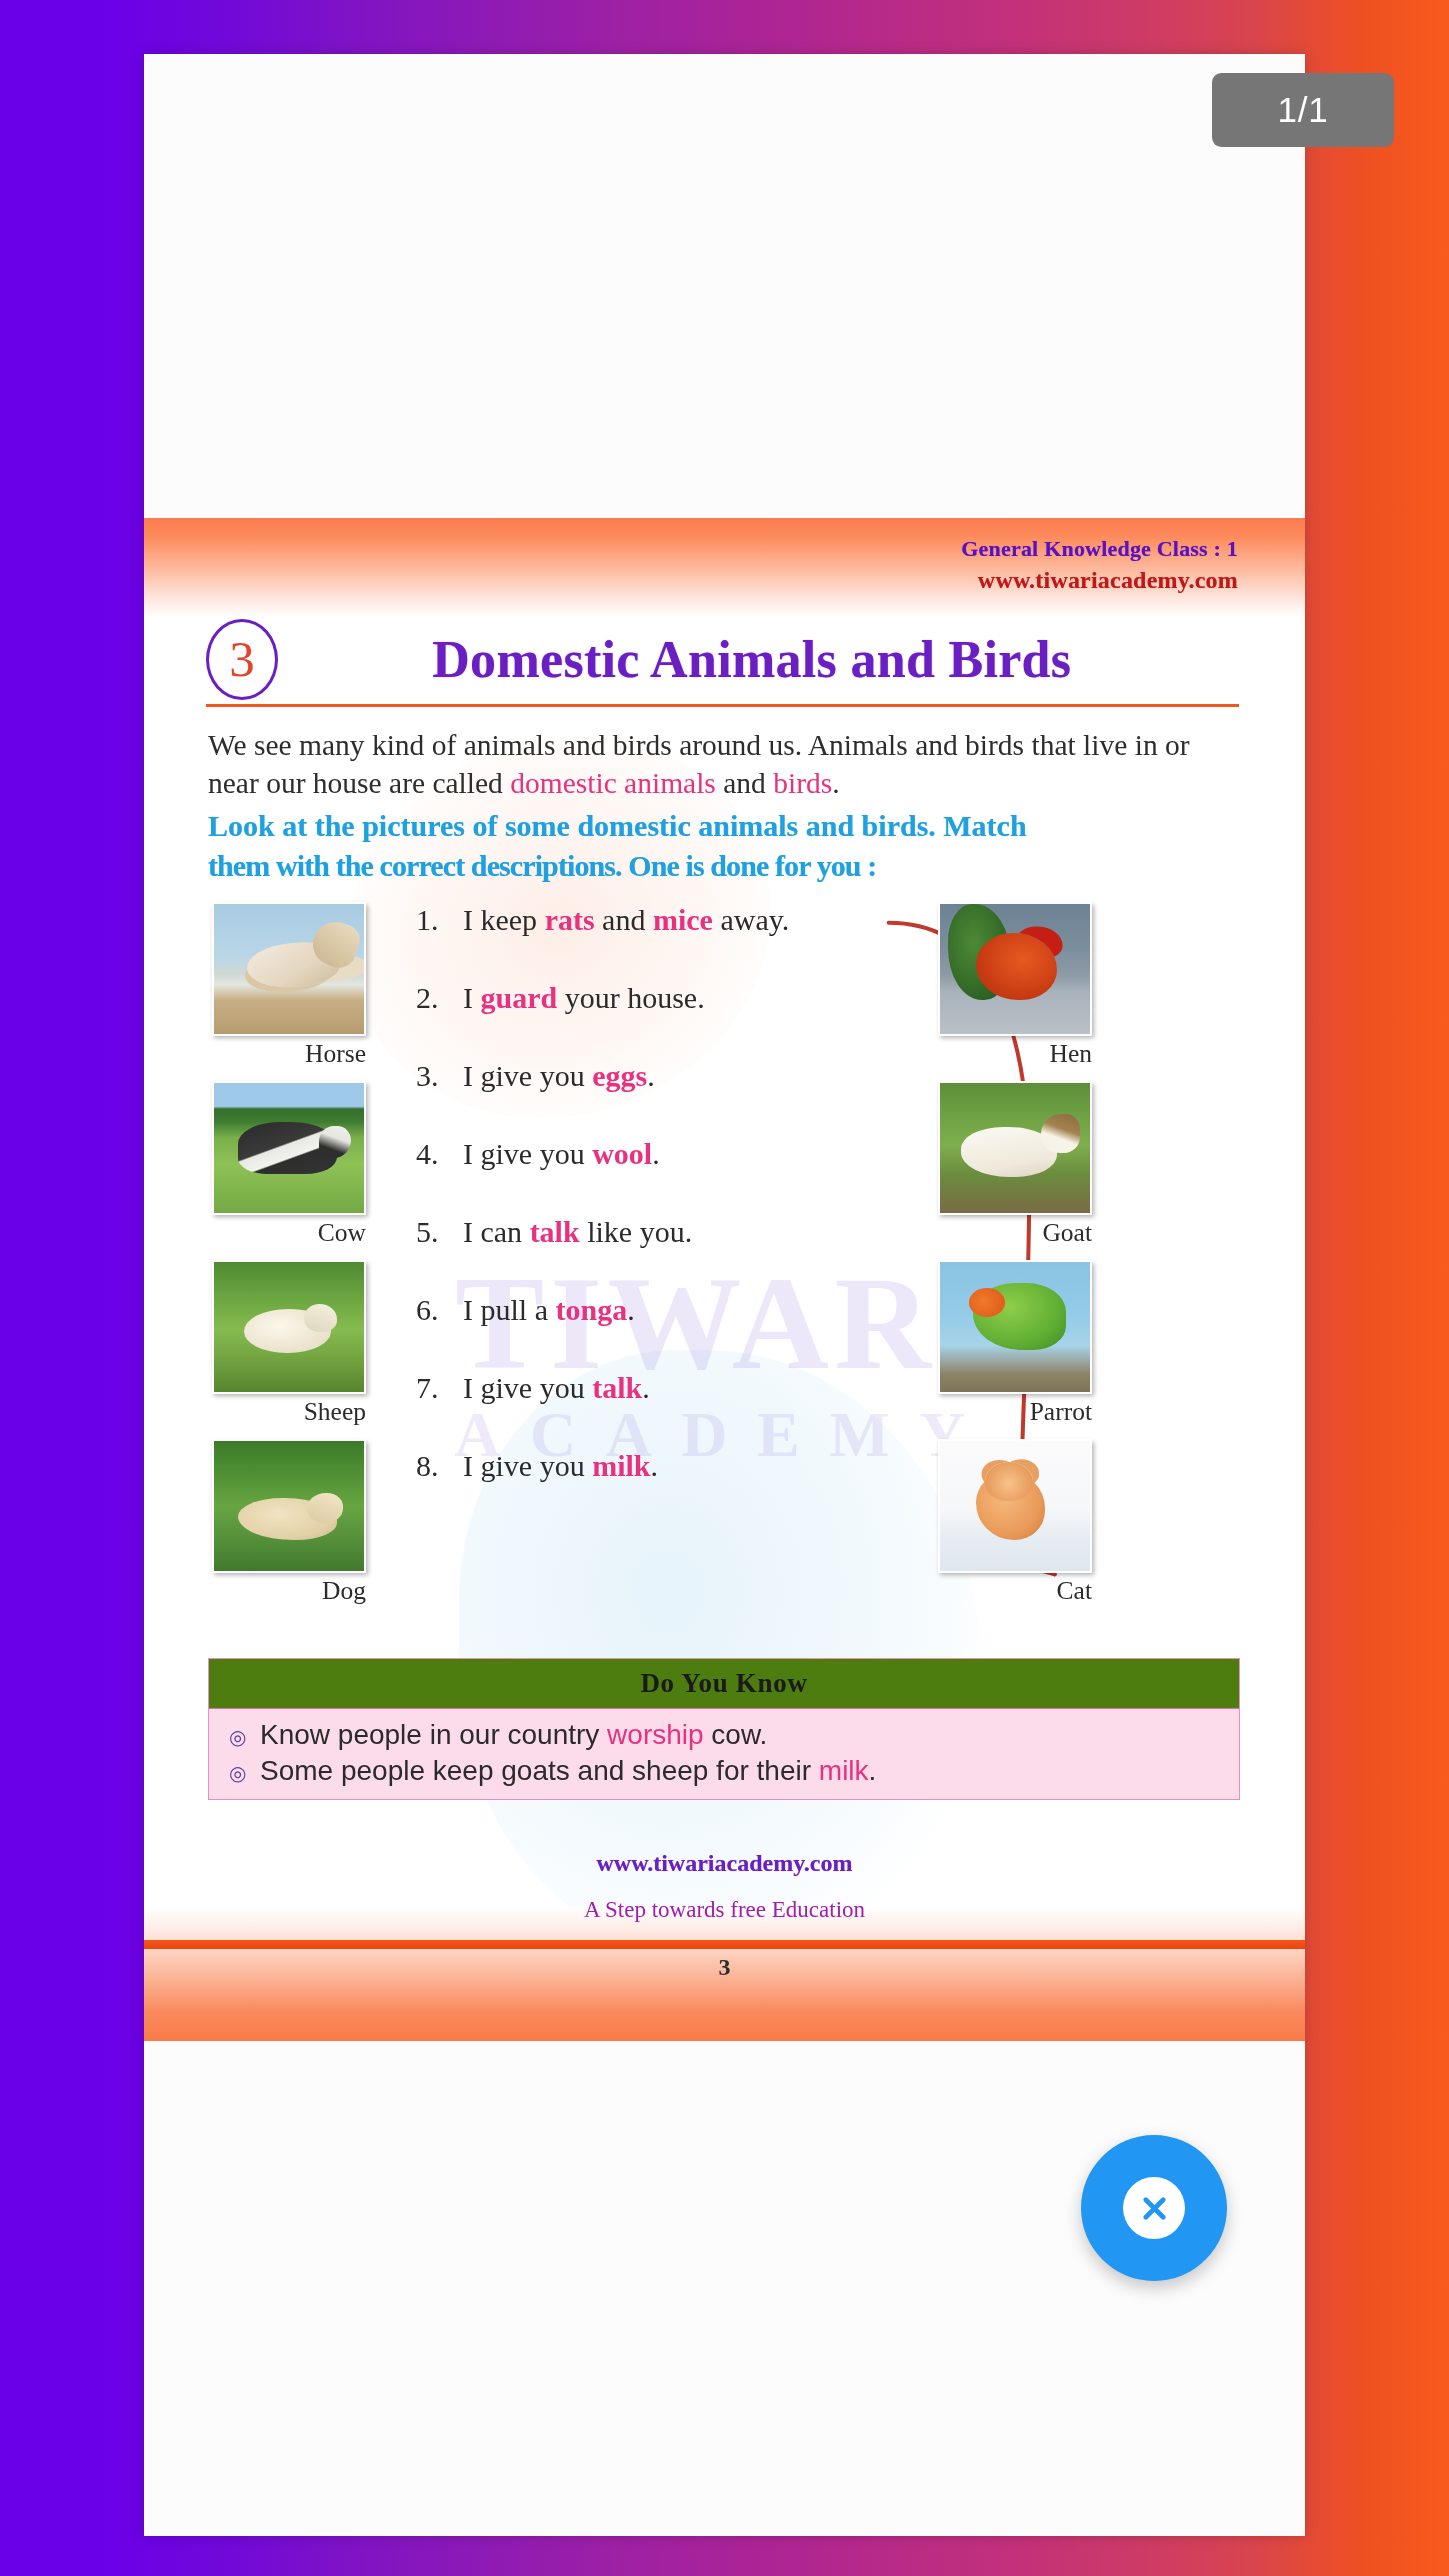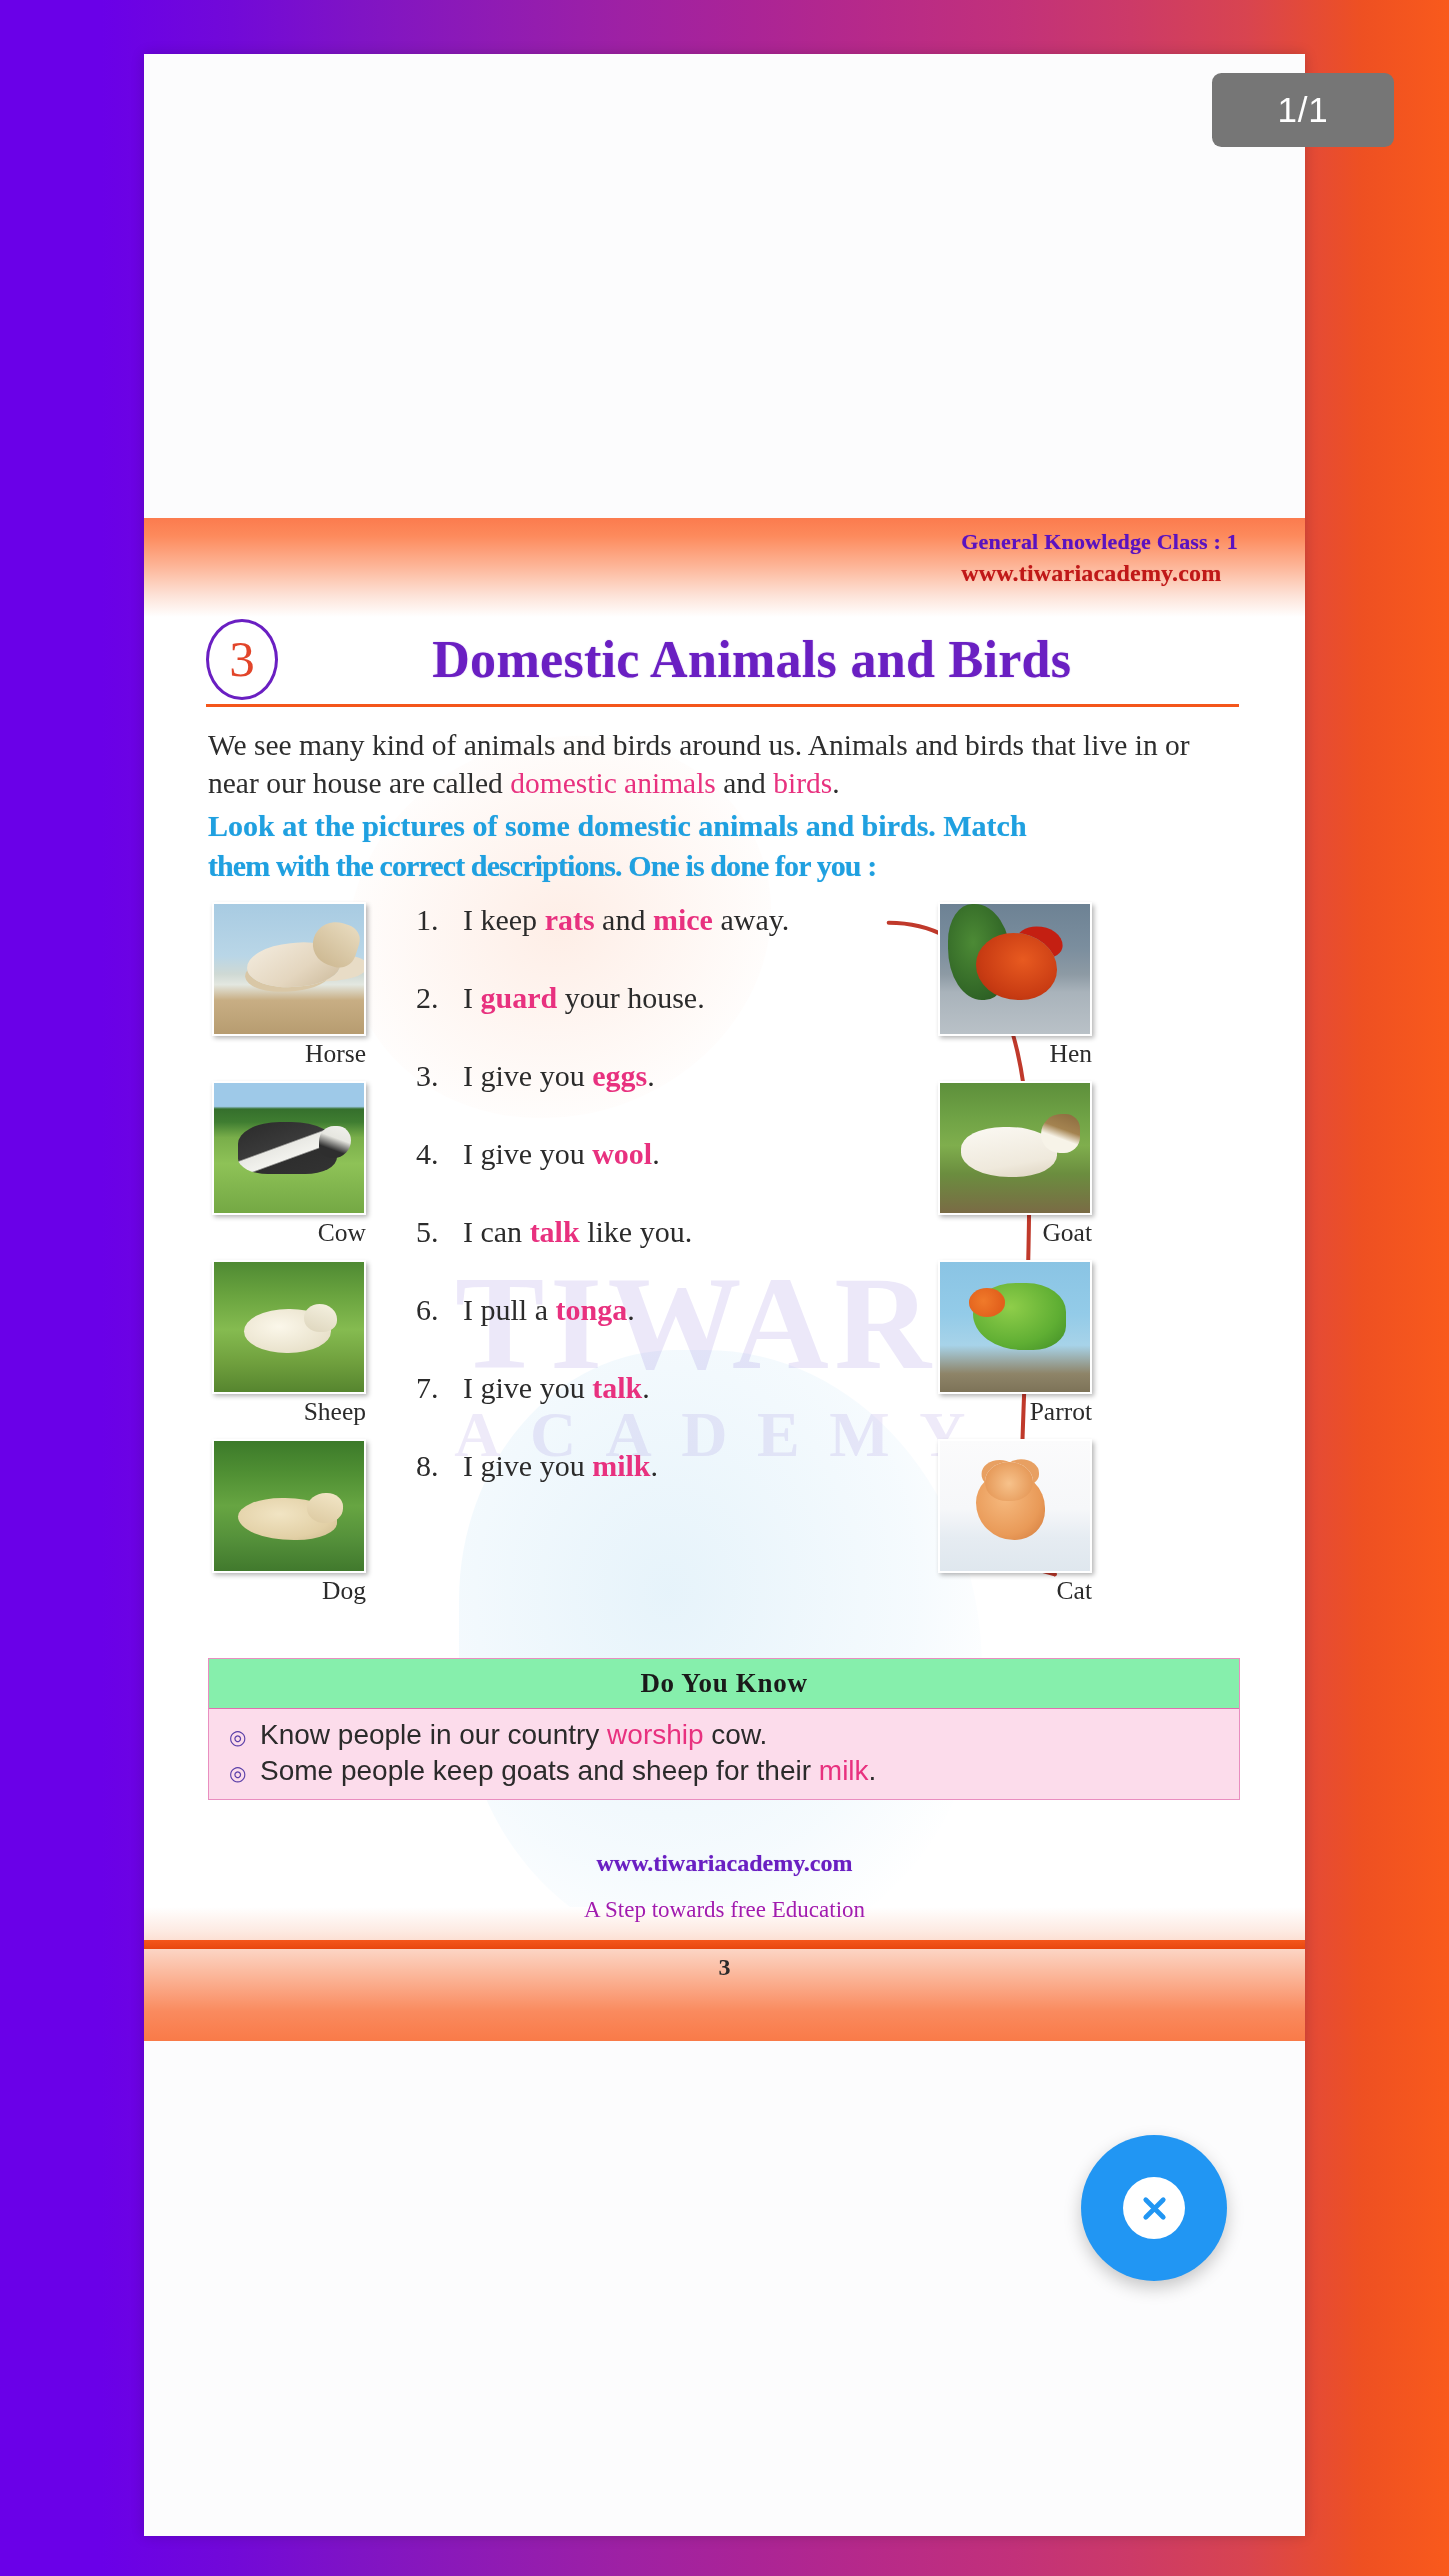--- a/index.html
+++ b/index.html
@@ -93,22 +93,22 @@
     left:201px; top:221px;
     width:429px; height:376px;
     background:radial-gradient(ellipse at 50% 50%, rgba(252,214,196,.42), rgba(253,230,218,.18) 60%, rgba(255,255,255,0) 80%);
     border-radius:50%;
     transform:rotate(-20deg);
     pointer-events:none;
   }
 
   
   .doc-head{
-    position:absolute; right:67px; top:9px;
-    text-align:left; z-index:5;margin-left:45px;
+    position:absolute; right:67px; top:16px;
+    text-align:right; z-index:5;margin-left:45px;
   }
   .doc-head .cls{
     font-family:"Liberation Serif", serif;
     font-weight:700; font-size:22px; color:#5a12c0;
     letter-spacing:0.2px; line-height:1.35;
     text-shadow:0 0 0.7px rgba(90,18,192,.6);
   }
   .doc-head .url{
     font-family:"Liberation Serif", serif;
     font-weight:700; font-size:24px; color:#c01818;
@@ -331,21 +331,21 @@
     pointer-events:none;
   }
 
   
   .dyk{
     position:absolute; left:64px; top:1140px;
     width:1032px; z-index:6;
     border:1.3px solid #e98ec0;
   }
   .dyk-head{
-    background:#86efac; height:50px;
+    background:#4d7c0f; height:50px;
     display:flex; align-items:center; justify-content:center;
     font-family:"Liberation Serif", serif;
     font-size:27px; font-weight:700; color:#1a1a1a;
     letter-spacing:0.7px;
     border-bottom:1.3px solid #e06fae;
   }
   .dyk-body{ background:#fcdceb; padding:8px 0 10.7px 0; }
   .dyk-row{
     display:flex; align-items:baseline;
     font-family:"Liberation Sans", sans-serif;

